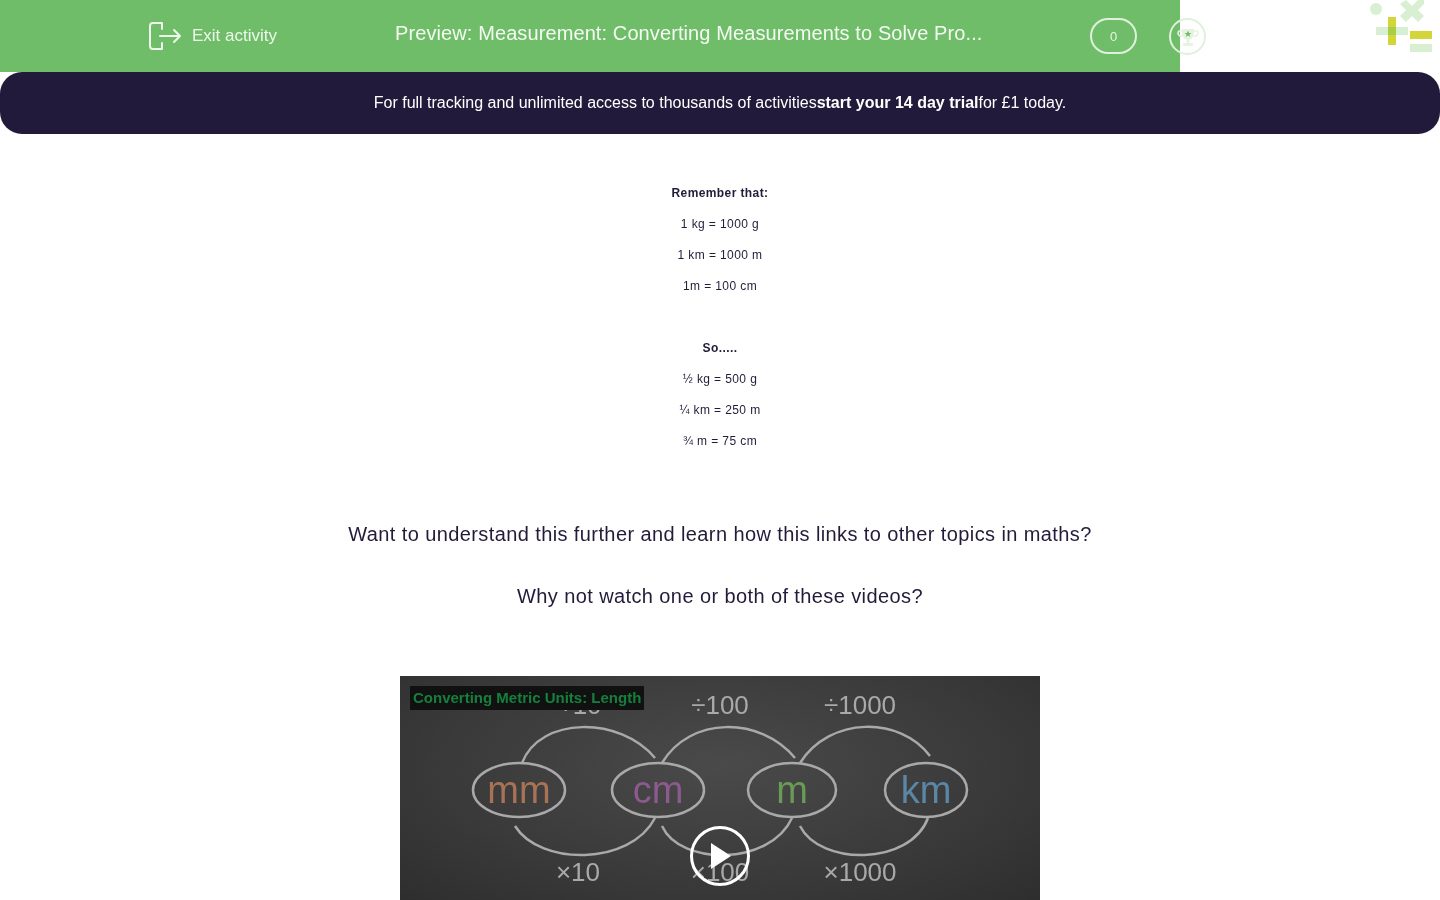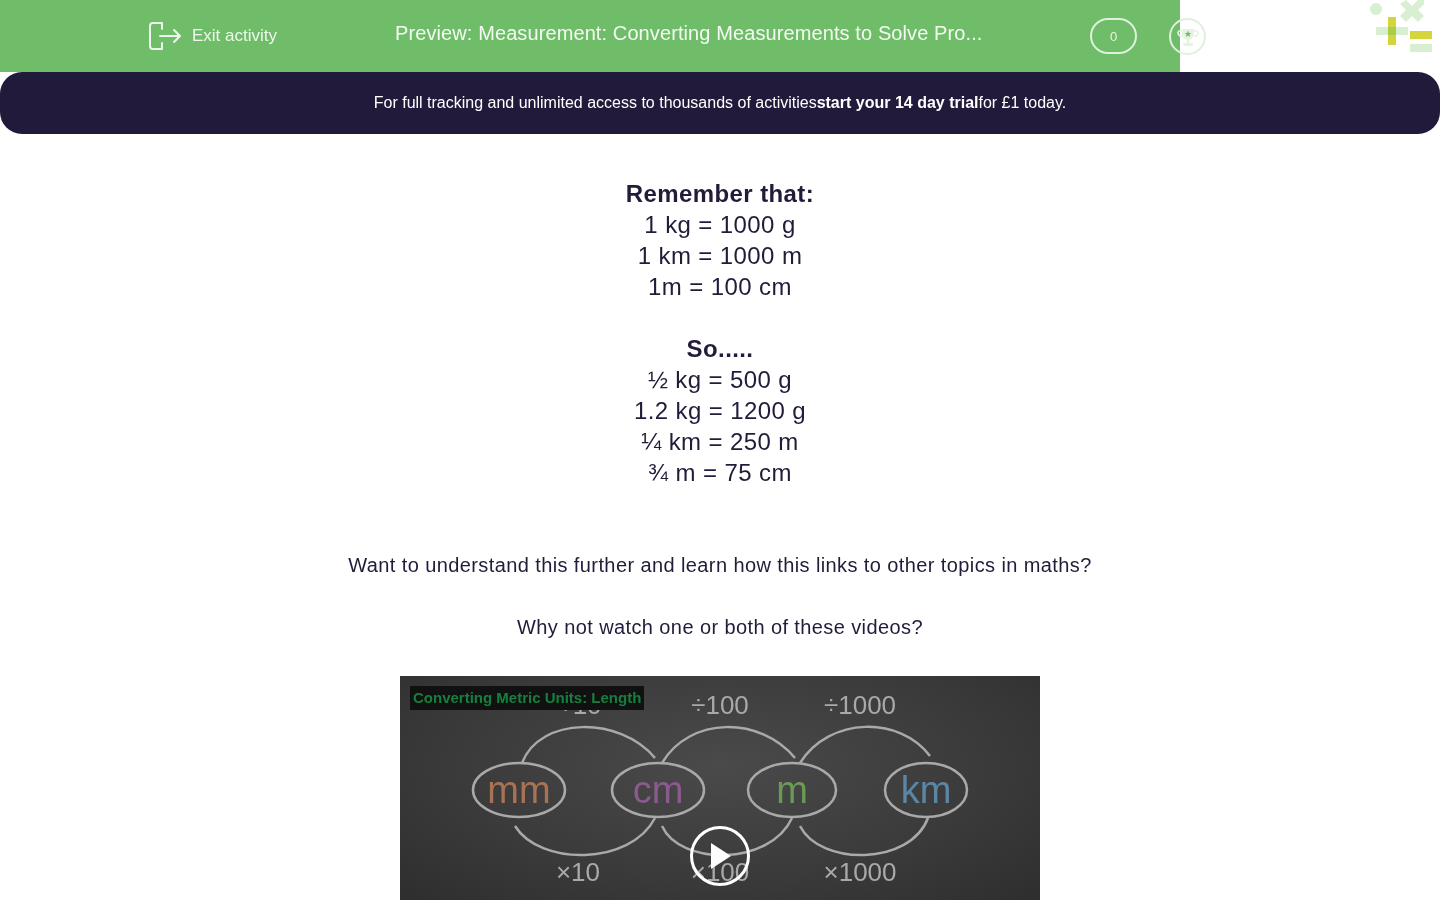--- a/index.html
+++ b/index.html
@@ -12,21 +12,21 @@
   .exit span { color: #eef7ec; font-size: 17px; margin-left: 8px; }
   .title { position: absolute; left: 365px; top: 22px; color: #f4faf2; font-size: 20px; letter-spacing: 0.1px; white-space: nowrap; margin-left: 30px; }
   .score { position: absolute; left: 1090px; top: 18px; width: 47px; height: 36px; border: 2px solid #dff0dc; border-radius: 18px; color: #e6f3e3; font-size: 13px; display: flex; align-items: center; justify-content: center; }
   .trophy { position: absolute; left: 1169px; top: 18px; width: 37px; height: 37px; border: 2px solid #dff0dc; border-radius: 50%; display: flex; align-items: center; justify-content: center; }
   .logo { position: absolute; left: 1366px; top: 0; width: 74px; height: 56px; }
 
   .banner { position: absolute; left: 0; top: 72px; width: 1440px; height: 62px; background: #221a3a; color: #ffffff; font-size: 16px; display: flex; align-items: center; justify-content: center; border-radius: 22px; }
   .banner b { font-weight: bold; margin: 0 0; }
 
   .content { position: absolute; left: 0; top: 134px; width: 1440px; text-align: center; }
-  .line { font-size: 24px; letter-spacing: 0.4px; color: #231b39; height: 31px; line-height: 31px; }
+  .line { font-size: 12px; letter-spacing: 0.4px; color: #231b39; height: 31px; line-height: 31px; }
   .line.bold { font-weight: bold; }
   .para { font-size: 20px; letter-spacing: 0.4px; color: #231b39; }
 
   .video { position: absolute; left: 400px; top: 676px; width: 640px; height: 224px; background: radial-gradient(ellipse at 50% 40%, #4a4a4a 0%, #3a3a3a 60%, #2e2e2e 100%); overflow: hidden; cursor: pointer; }
   .video-title { position: absolute; left: 10px; top: 10px; background: #111111; color: #15803d; font-size: 15px; font-weight: bold; padding: 3px 3px 4px 3px; }
   .video svg.board { position: absolute; left: 0; top: 0; }
   .play { position: absolute; left: 290px; top: 150px; width: 60px; height: 60px; border: 3px solid #ffffff; border-radius: 50%; display: flex; align-items: center; justify-content: center; }
 </style>
 </head>
 <body>
@@ -69,21 +69,20 @@
 
 <div class="content">
   <div style="height:44px"></div>
   <div class="line bold">Remember that:</div>
   <div class="line">1 kg = 1000 g</div>
   <div class="line">1 km = 1000 m</div>
   <div class="line">1m = 100 cm</div>
   <div style="height:31px"></div>
   <div class="line bold">So.....</div>
   <div class="line">½ kg = 500 g</div>
-  <div class="line">1.2 kg = 1200 g</div>
   <div class="line">¼ km = 250 m</div>
   <div class="line">¾ m = 75 cm</div>
   <div style="height:62px"></div>
   <div class="para" style="height:62px; line-height:31px;">Want to understand this further and learn how this links to other topics in maths?</div>
   <div class="para" style="line-height:31px;">Why not watch one or both of these videos?</div>
 </div>
 
 <div class="video">
   <svg class="board" width="640" height="224" viewBox="0 0 640 224">
     <g fill="none" stroke="#a9a9a9" stroke-width="2.5">

